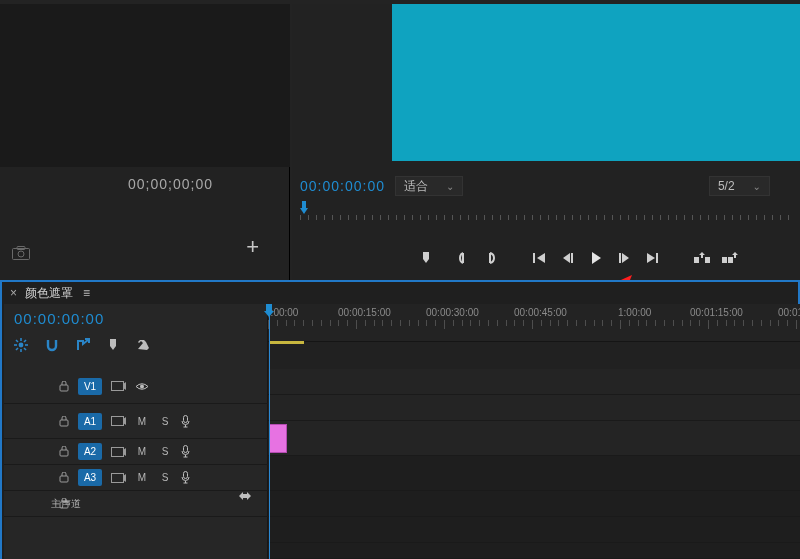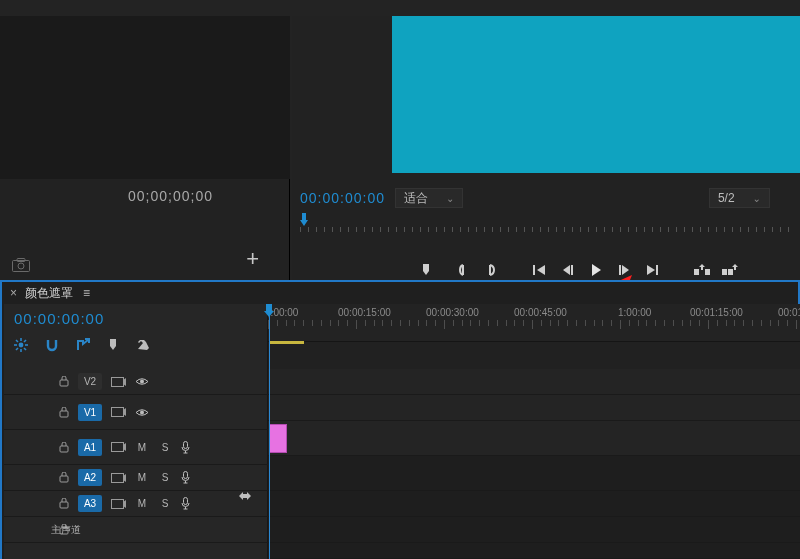--- a/index.html
+++ b/index.html
@@ -10,21 +10,21 @@
     font-family: "Microsoft YaHei", Arial, sans-serif;
     font-size: 12px;
     color: #bdbdbd;
     overflow: hidden;
     position: relative;
   }
 
   
   .top {
     position: absolute;
-    left: 0; top: 16px;
+    left: 0; top: 4px;
     width: 800px; height: 280px;
   }
   .source-panel, .program-panel { position: absolute; top: 0; height: 278px; background:#222222; }
   .source-panel  { left: 0;  width: 290px; border-right:1px solid #000; }
   .program-panel { left: 292px; width: 508px; }
 
   .src-monitor { position:absolute; left:0; top:0; width:290px; height:163px; background:#1a1a1a; }
   .src-tc { position:absolute; left:128px; top:172px; color:#a8a8a8; font-size:14px; letter-spacing:1px; }
 
   .snapshot-icon { position:absolute; left:12px; bottom:22px; width:18px; height:14px; }
@@ -371,41 +371,20 @@
         <span class="ic">
             <svg width="14" height="14" viewBox="0 0 14 14">
               <path d="M2 11 L7 5 L5 3 L3 5 L2 4 L4 2 L8 2 L10 4 L13 10 L11 12 Z" fill="#bdbdbd"></path>
             </svg>
           </span>
       </div>
 
       <div class="tracks">
 
 
-        <div class="trk">
-          <span class="lock">
-              <svg width="10" height="11">
-                <rect x="1" y="4" width="8" height="6" rx="1" fill="none" stroke="#9a9a9a"></rect>
-                <path d="M3 4 V2 A2 2 0 0 1 7 2 V4" fill="none" stroke="#9a9a9a"></path>
-              </svg>
-            </span>
-          <span class="tag">V2</span>
-          <span class="targ">
-              <svg width="15" height="10">
-                <rect x="0.5" y="0.5" width="12" height="9" fill="none" stroke="#9a9a9a"></rect>
-                <path d="M12 3 L15 1 V9 L12 7" fill="#9a9a9a"></path>
-              </svg>
-            </span>
-          <span class="eye">
-              <svg width="14" height="9">
-                <path d="M1 4.5 Q7 -1 13 4.5 Q7 10 1 4.5 Z" fill="none" stroke="#bdbdbd"></path>
-                <circle cx="7" cy="4.5" r="2" fill="#bdbdbd"></circle>
-              </svg>
-            </span>
-        </div>
 
         <div class="trk tall">
           <span class="lock">
               <svg width="10" height="11">
                 <rect x="1" y="4" width="8" height="6" rx="1" fill="none" stroke="#9a9a9a"></rect>
                 <path d="M3 4 V2 A2 2 0 0 1 7 2 V4" fill="none" stroke="#9a9a9a"></path>
               </svg>
             </span>
           <span class="tag sel">V1</span>
           <span class="targ">

